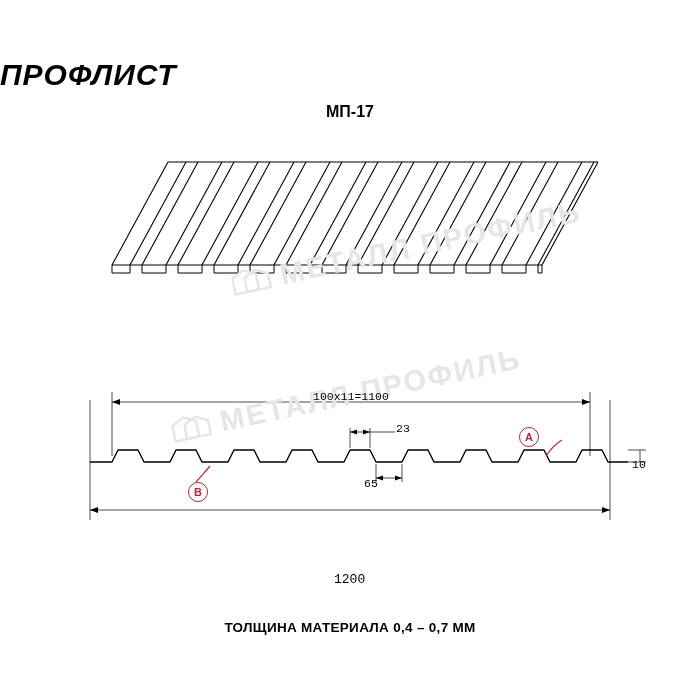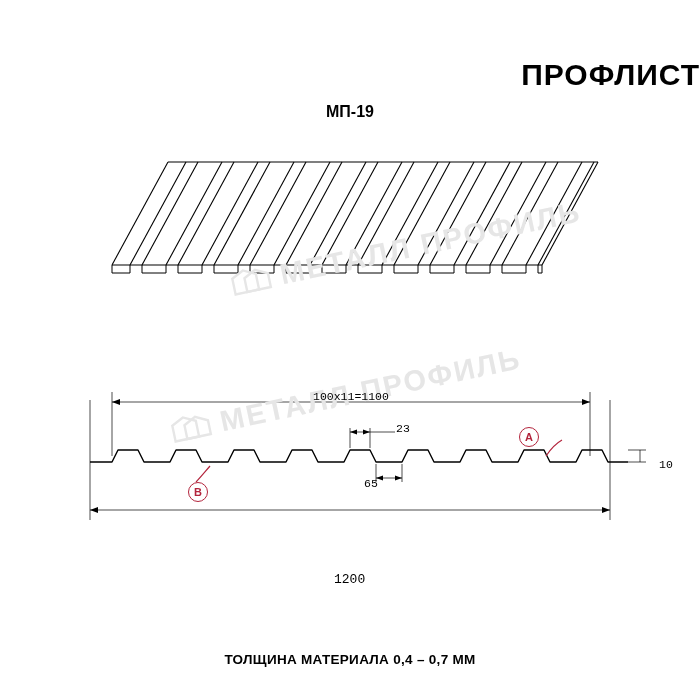--- a/index.html
+++ b/index.html
@@ -8,32 +8,32 @@
     background:#ffffff;
     font-family:"Liberation Sans", sans-serif;
     color:#000;
     position:relative;
     overflow:hidden;
   }
   .page{position:relative;width:700px;height:700px;}
 
   .title{
     position:absolute;left:0;right:0;top:58px;
-    text-align:right;
-    font-size:30px;font-weight:bold;letter-spacing:1px;
+    text-align:left;
+    font-size:30px;font-weight:bold;letter-spacing:1px;font-style:italic;
   }
   .subtitle{
     position:absolute;left:0;right:0;top:103px;
     text-align:center;
     font-size:16px;font-weight:bold;
   }
   .footer{
     position:absolute;left:0;right:0;top:620px;
     text-align:center;
-    font-size:13.5px;font-weight:bold;letter-spacing:0.3px;margin-top:32px;
+    font-size:13.5px;font-weight:bold;letter-spacing:0.3px;
   }
 
   .iso{position:absolute;left:50px;top:140px;}
   .section{position:absolute;left:50px;top:370px;}
 
   
   .wm{
     position:absolute;
     color:#e6e6e6;
     font-weight:bold;
@@ -54,21 +54,21 @@
     background:#fff;
   }
   .dim-text{position:absolute;font-size:11.5px;color:#000;white-space:nowrap;font-family:Liberation Mono, monospace;}
 </style>
 </head>
 <body>
 
 <div class="page">
 
   <div class="title">ПРОФЛИСТ</div>
-  <div class="subtitle">МП-19</div>
+  <div class="subtitle">МП-17</div>
 
   <div class="iso">
     <svg width="600" height="190" viewBox="0 0 600 190" xmlns="http://www.w3.org/2000/svg">
       <g fill="none" stroke="#000" stroke-width="1.1" stroke-linejoin="round">
 
         <path d="M62,125 L118,22 L548,22 L492,125 Z" fill="#ffffff" stroke="none"></path>
 
         <path d="M118,22 L548,22"></path>
 
         <path d="M62,125 L492,125"></path>
@@ -191,20 +191,20 @@
         <path d="M2,24 L2,8 L14,2 L26,8 L26,24 Z" fill="none" stroke="#e6e6e6" stroke-width="2.4"></path>
         <path d="M14,10 L26,4 L38,10 L38,24 L14,24 Z" fill="none" stroke="#e6e6e6" stroke-width="2.4"></path>
       </svg>
     </span><span>МЕТАЛЛ ПРОФИЛЬ</span>
   </div>
 
   <div class="dim-text" style="left:313px;top:390px;">100х11=1100</div>
   <div class="dim-text" style="left:334px;top:528px;font-size:13px;margin-top:44px;">1200</div>
   <div class="dim-text" style="left:396px;top:422px;">23</div>
   <div class="dim-text" style="left:364px;top:477px;">65</div>
-  <div class="dim-text" style="left:632px;top:458px;margin-left:27px;">10</div>
+  <div class="dim-text" style="left:632px;top:458px;">10</div>
 
   <div class="callout-label" style="left:519px;top:427px;">A</div>
   <div class="callout-label" style="left:188px;top:482px;">B</div>
 
   <div class="footer">ТОЛЩИНА МАТЕРИАЛА 0,4 – 0,7 ММ</div>
 
 </div>
 
 </body></html>

